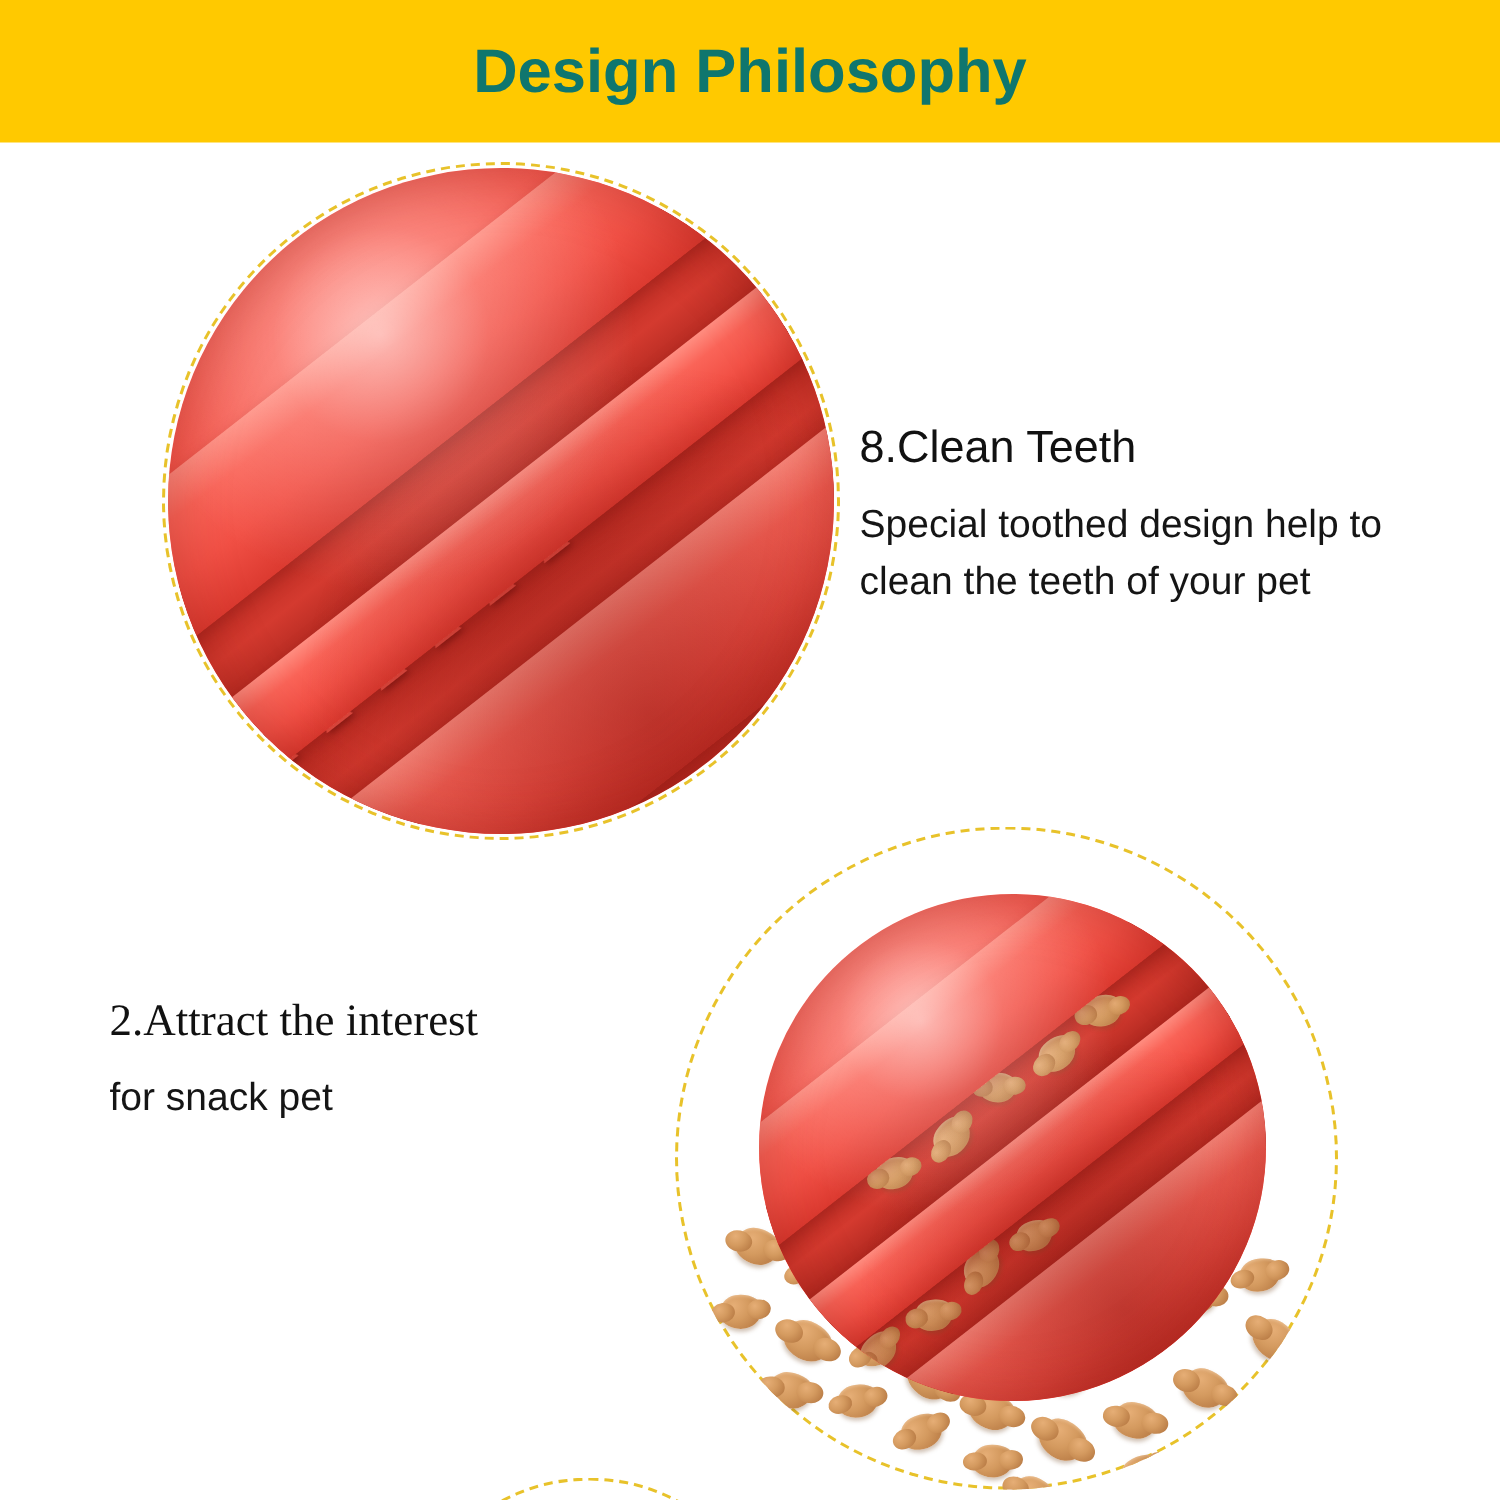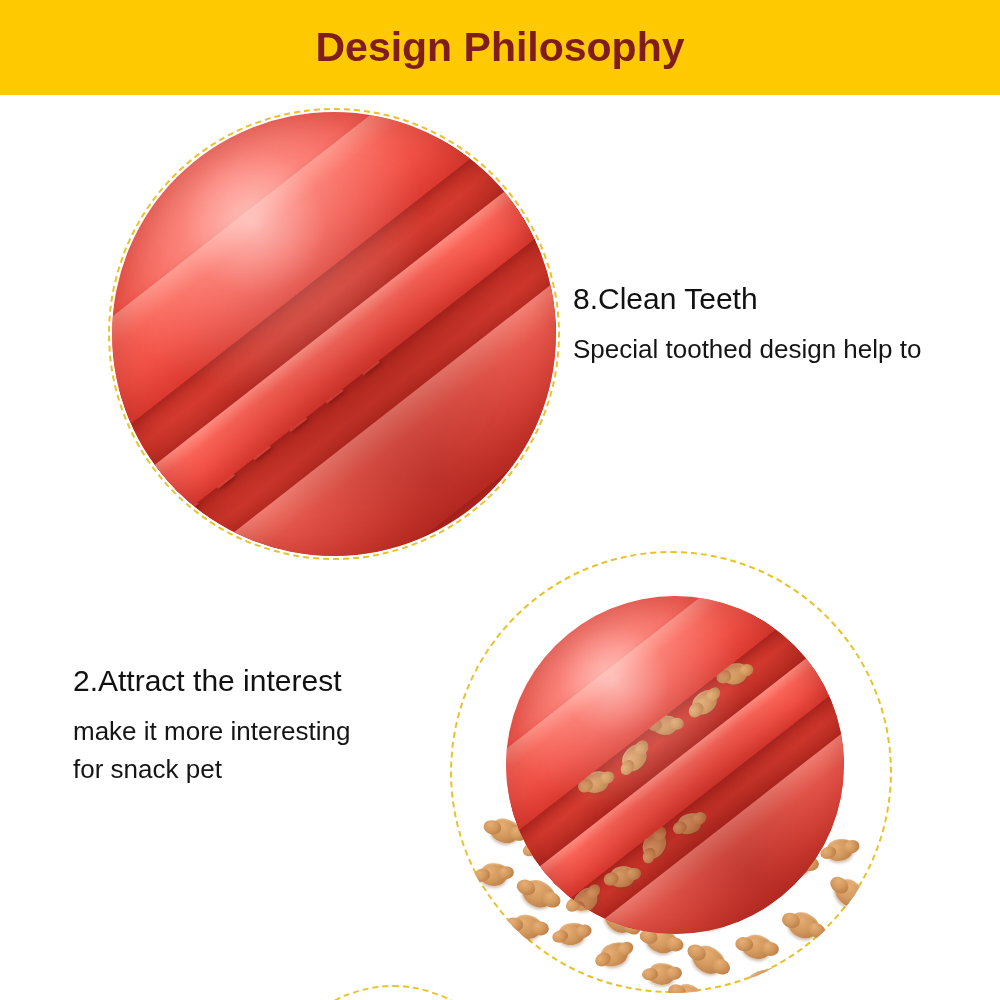--- a/index.html
+++ b/index.html
@@ -24,21 +24,21 @@
     width: 1000px;
     height: 95px;
     background: #ffc900;
     display: flex;
     align-items: center;
     justify-content: center;
   }
   #page-title {
     font-size: 41px;
     font-weight: bold;
-    color: #7f1d1d;
+    color: #0f766e;
     letter-spacing: 0px;
     line-height: 1;
     white-space: nowrap;
     text-align: right;
   }
   .dashed-ring {
     position: absolute;
     border-radius: 50%;
     box-sizing: border-box;
     border: 2px dashed #e8c22a;
@@ -197,26 +197,26 @@
 
     <div class="ball-shade"></div>
     <div class="ball-edge"></div>
   </div>
 </div>
 
 <div class="feature-heading" style="left:573px; top:283px;">8.Clean Teeth</div>
 
 <div class="feature-body" style="left:573px; top:330px;">
   <div>Special toothed design help to</div>
-</div>
-
-<div class="feature-heading" style="left:73px; top:665px;">2.Attract the interest</div>
+  <div>clean the teeth of your pet</div>
+</div>
+
+<div class="feature-heading" style="left:73px; top:665px;font-family:Liberation Serif, serif;">2.Attract the interest</div>
 
 <div class="feature-body" style="left:73px; top:712px;">
-  <div>make it more interesting</div>
   <div>for snack pet</div>
 </div>
 
 <div class="dashed-ring" style="left:450px; top:551px; width:442px; height:442px;"></div>
 
 <div style="position:absolute; left:450px; top:551px; width:442px; height:442px; border-radius:50%; overflow:hidden;">
   <div class="kibble" style="left:40px;  top:268px; width:30px; height:24px; transform:rotate(12deg);"></div>
   <div class="kibble" style="left:78px;  top:284px; width:27px; height:22px; transform:rotate(-24deg);"></div>
   <div class="kibble" style="left:118px; top:272px; width:31px; height:24px; transform:rotate(38deg);"></div>
   <div class="kibble" style="left:30px;  top:312px; width:28px; height:23px; transform:rotate(-8deg);"></div>

